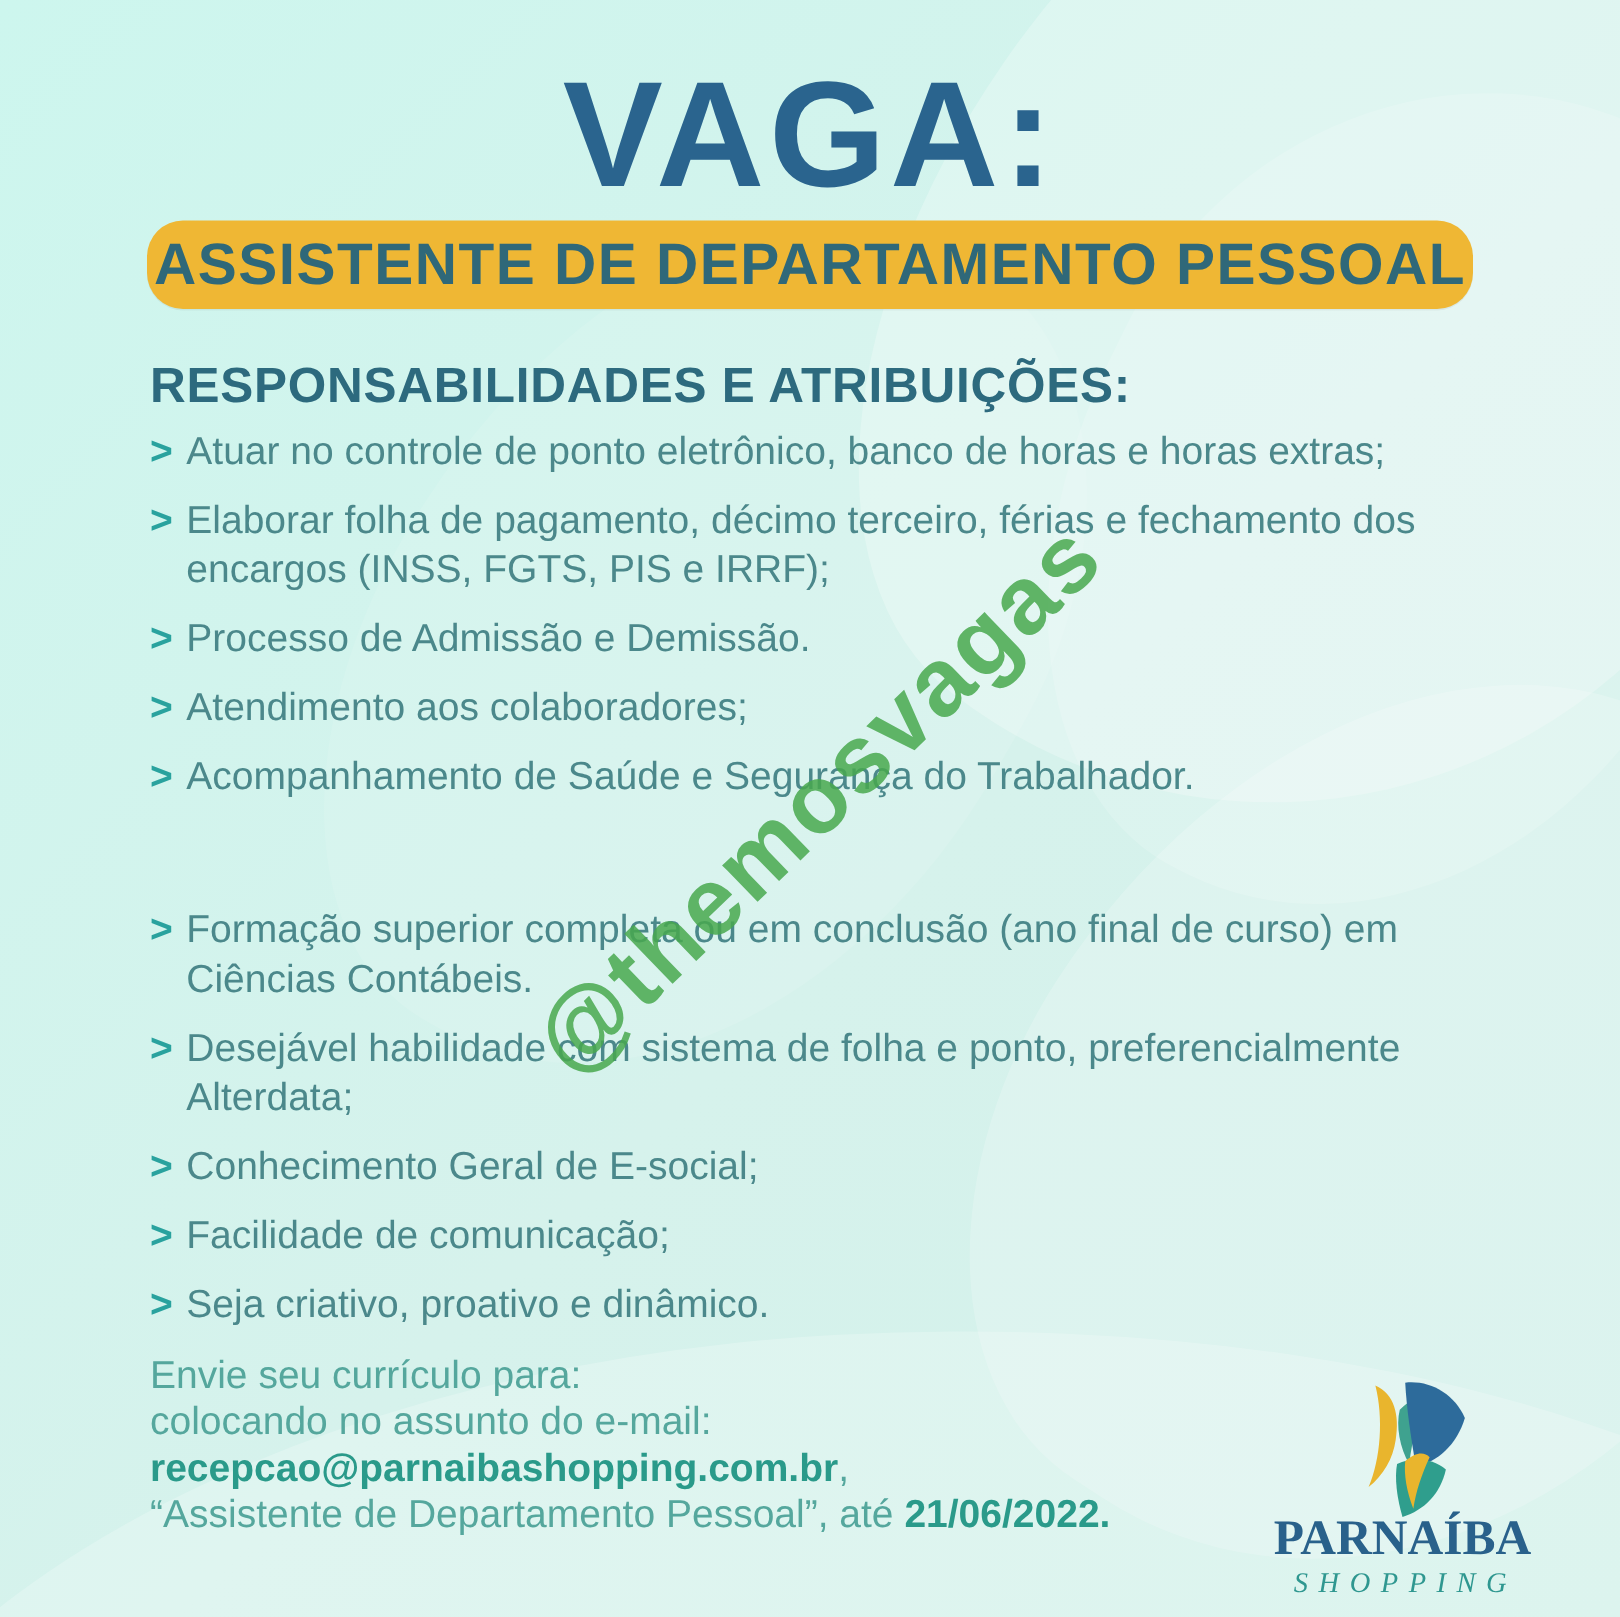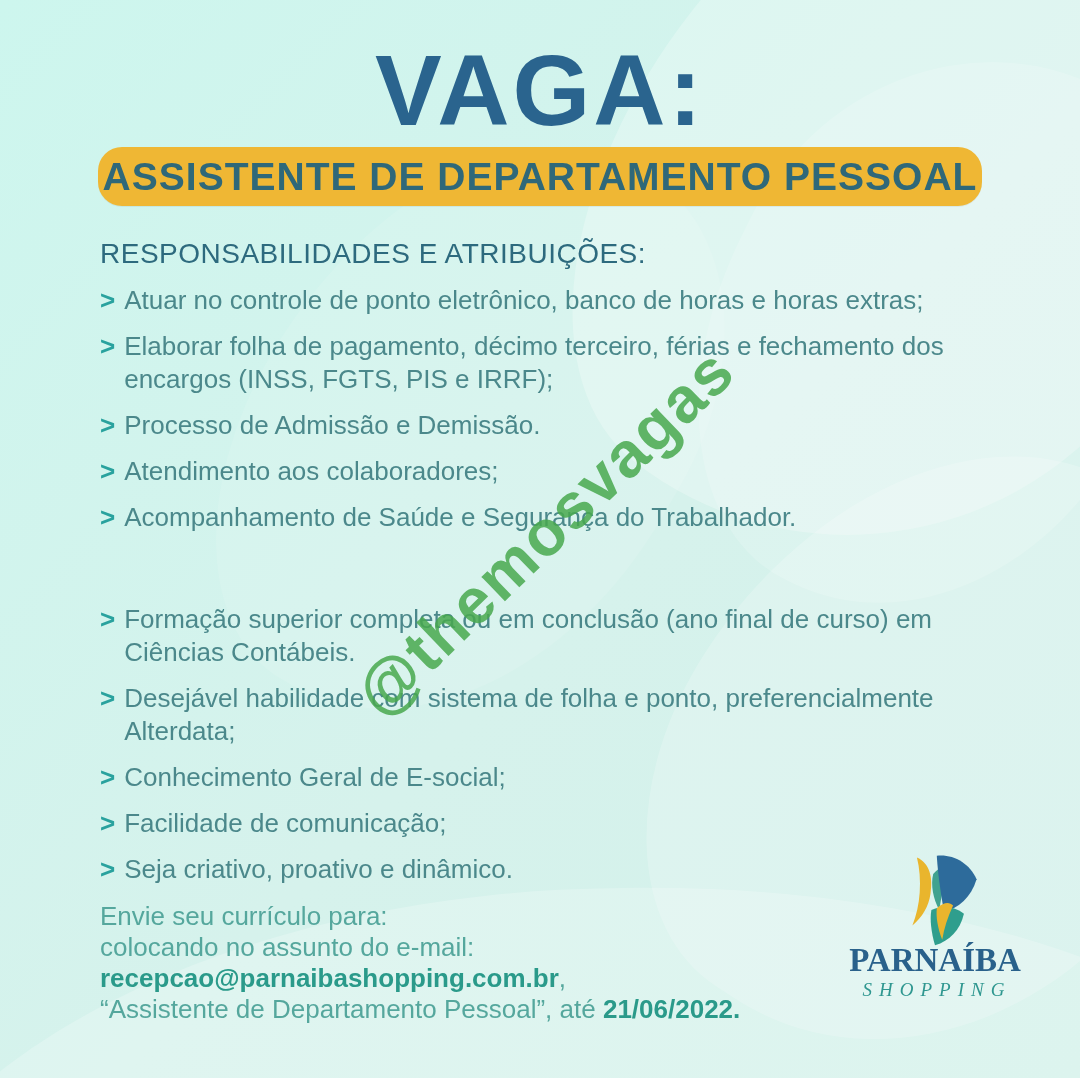--- a/index.html
+++ b/index.html
@@ -49,21 +49,21 @@
   .banner span {
     font-size:39px; font-weight:700; color:#2f6879; letter-spacing:1px;
     white-space:nowrap;
   }
 
   .section { position:absolute; left:100px; width:890px; }
   .sec1-head { top:238px; } .sec1-list { top:284px; }
   .sec2-head { top:557px; } .sec2-list { top:603px; }
 
   .section-heading {
-    font-size:28px; font-weight:400; color:#2d6a7e; letter-spacing:0.5px;
+    font-size:33px; font-weight:700; color:#2d6a7e; letter-spacing:0.5px;
   }
 
   .bullet { display:flex; align-items:flex-start; margin-bottom:13px; }
   .bullet .arrow {
     color:#29a29e; font-weight:700; font-size:26px; line-height:33px;
     margin-right:9px; flex:0 0 auto;
   }
   .bullet .btext {
     font-size:26px; line-height:33px; color:#4b888b;
   }
@@ -74,21 +74,21 @@
     display:flex; align-items:center; justify-content:center;
     font-size:64px; font-weight:600; letter-spacing:2px;
     color:rgba(72,168,77,0.85);
     pointer-events:none;
   }
 
   .footer { position:absolute; left:100px; top:901px; width:700px;
     font-size:26px; line-height:31px; color:#55a79d; }
   .footer .bold-teal { font-weight:700; color:#2a9a8a; }
 
-  .logo { position:absolute; left:840px; top:854px; width:190px; text-align:center; }
+  .logo { position:absolute; left:840px; top:920px; width:190px; text-align:center; }
   .logo svg { display:block; margin:0 auto; }
   .logo-name {
     font-family:"Liberation Serif", serif; font-size:33px; font-weight:700;
     color:#29618b; letter-spacing:0px; line-height:1.0; margin-top:-4px;
     white-space:nowrap;
   }
   .logo-sub {
     font-family:"Liberation Serif", serif; font-size:19px; font-weight:400;
     color:#2f9790; letter-spacing:7px; margin-top:2px; margin-left:4px;
     white-space:nowrap;

